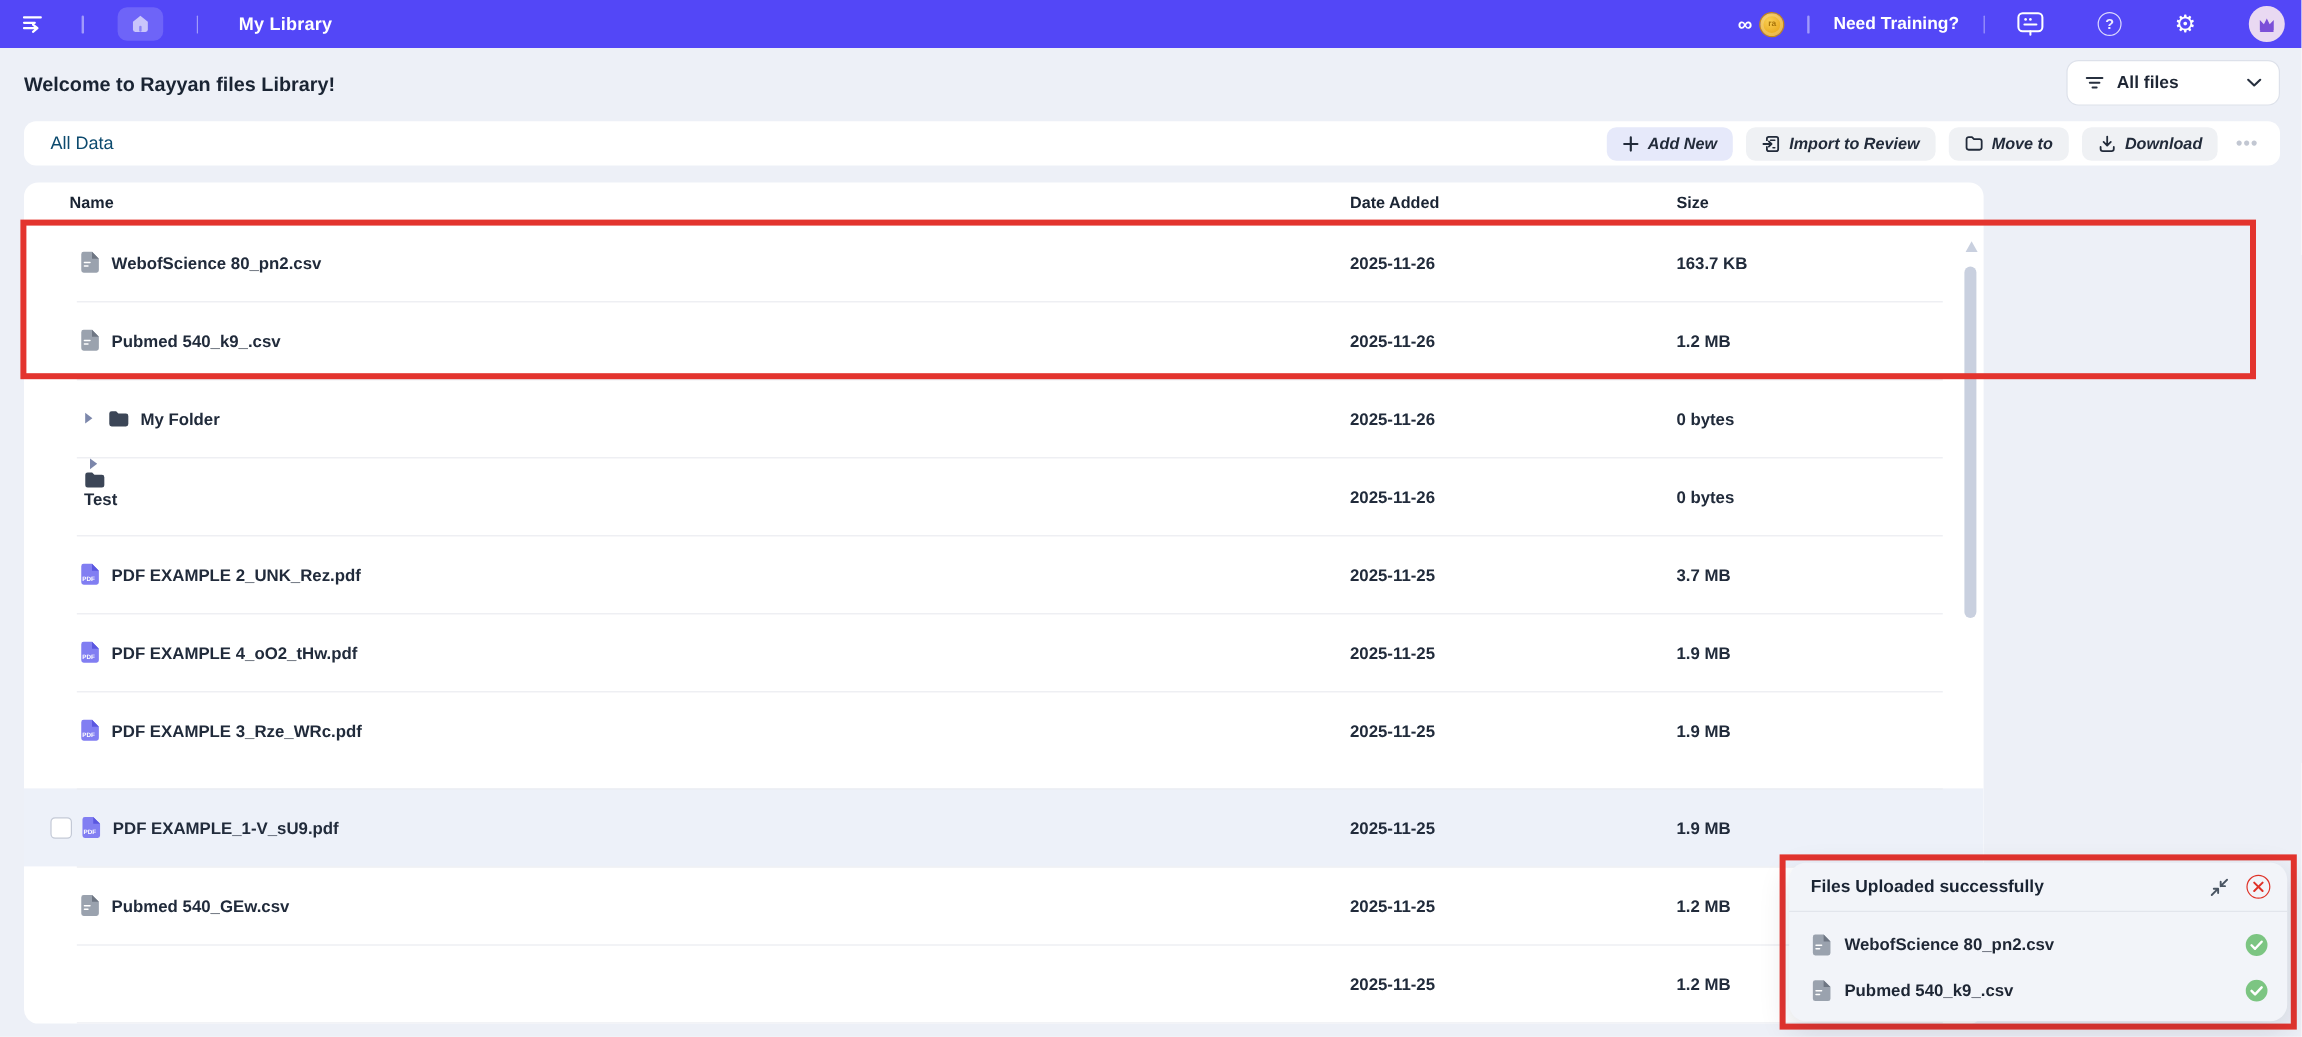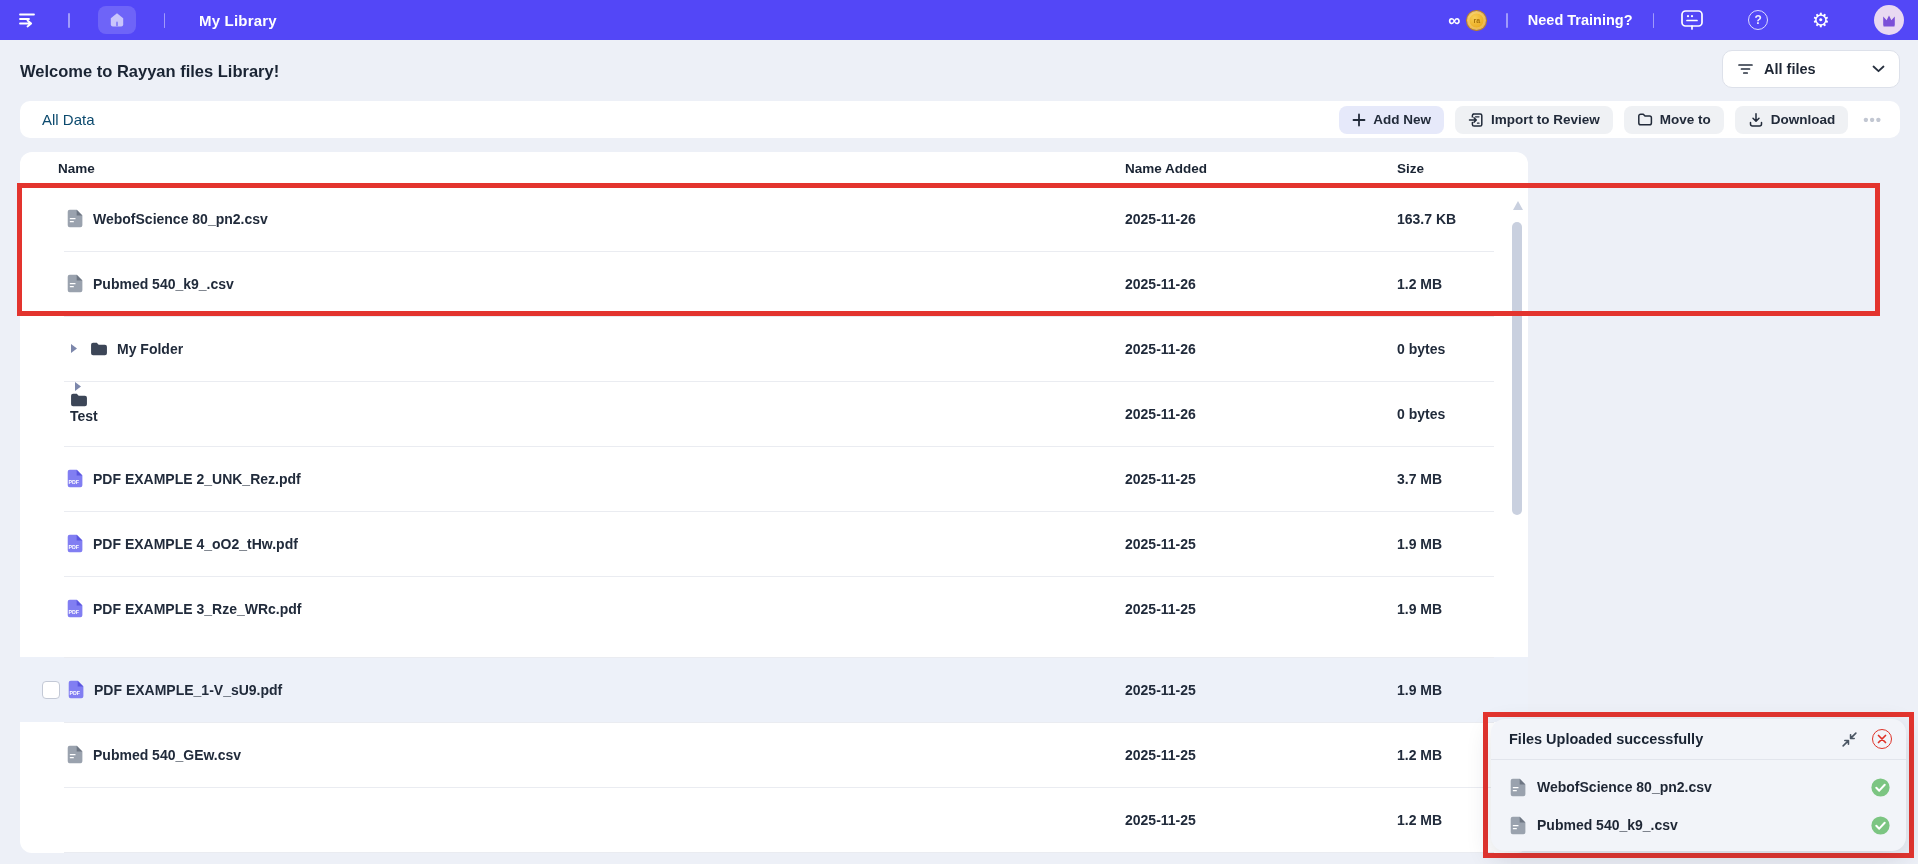--- a/index.html
+++ b/index.html
@@ -63,28 +63,29 @@
     background:#fff; border-radius:10px;
     display:flex; align-items:center; padding:0 14px 0 22px;
   }
   .toolbar-title { font-size:15px; font-weight:400; color:#0c4a6e; }
   .toolbar-actions { margin-left:auto; display:flex; align-items:center; gap:11px; }
   .tb-btn {
     height:28px; border:none; border-radius:8px; background:#EFF1F4;
     display:flex; align-items:center; gap:7px; padding:0 13px;
     font-family:inherit; font-size:13.5px; font-weight:600; color:#222B3A; cursor:pointer;
     white-space:nowrap;
+    font-style:italic;
   }
   .tb-btn.primary-light { background:#E6E9FA; }
   .more-dots { font-size:15px; font-weight:700; color:#C2C7D2; letter-spacing:1px;
                padding:0 4px; cursor:pointer; }
 
   
   .table-card {
-    position:absolute; left:20px; top:152px; width:1508px; height:701px;
+    position:absolute; left:20px; top:152px; width:1633px; height:701px;
     background:#fff; border-radius:12px; overflow:hidden;
   }
   .thead { position:relative; height:34px; border-bottom:1px solid #E4E7EC; }
   .th { position:absolute; top:9px; font-size:13.5px; font-weight:700; color:#1A2433; }
   .th-name { left:38px; } .th-date { left:1105px; } .th-size { left:1377px; }
 
   .table-row { position:relative; height:65px; cursor:pointer; }
   .table-row.highlight { background:#EDF1F9;margin-top:16px; }
   .table-row:not(.first)::before {
     content:""; position:absolute; left:44px; right:34px; top:0; height:1px;
@@ -242,21 +243,21 @@
       </svg>
       <span>Download</span>
     </button>
     <span class="more-dots">•••</span>
   </div>
 </div>
 
 <div class="table-card">
   <div class="thead">
     <span class="th th-name">Name</span>
-    <span class="th th-date">Name Added</span>
+    <span class="th th-date">Date Added</span>
     <span class="th th-size">Size</span>
   </div>
   <div id="rows-container">
       <div class="table-row first">
         <div class="cell-name" style="left: 46px;">
           <span class="fi" style="margin-right:9px">
   <svg width="18" height="19" viewBox="0 0 16 18">
     <path d="M3 0.8 H9.6 L15 6.2 V15.4 A1.9 1.9 0 0 1 13.1 17.3 H3 A1.9 1.9 0 0 1 1.1 15.4 V2.7 A1.9 1.9 0 0 1 3 0.8 Z" fill="#9AA2AE"></path>
     <path d="M9.6 0.8 L15 6.2 H9.6 Z" fill="#6E7683"></path>
     <path d="M3.6 9.2 H8 M3.6 12 H6.4" stroke="#fff" stroke-width="1.2" stroke-linecap="round"></path>

